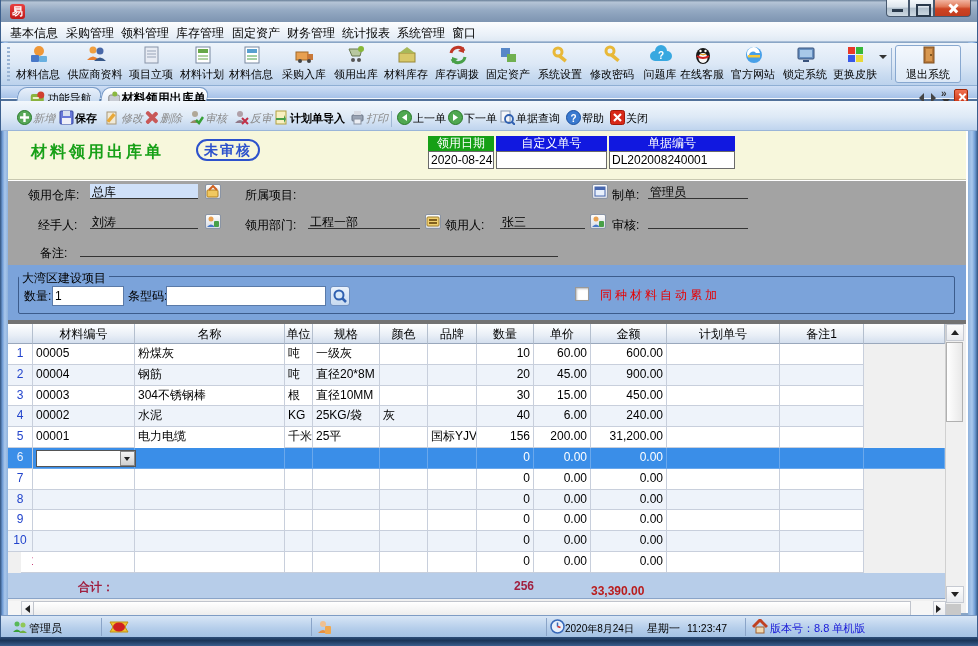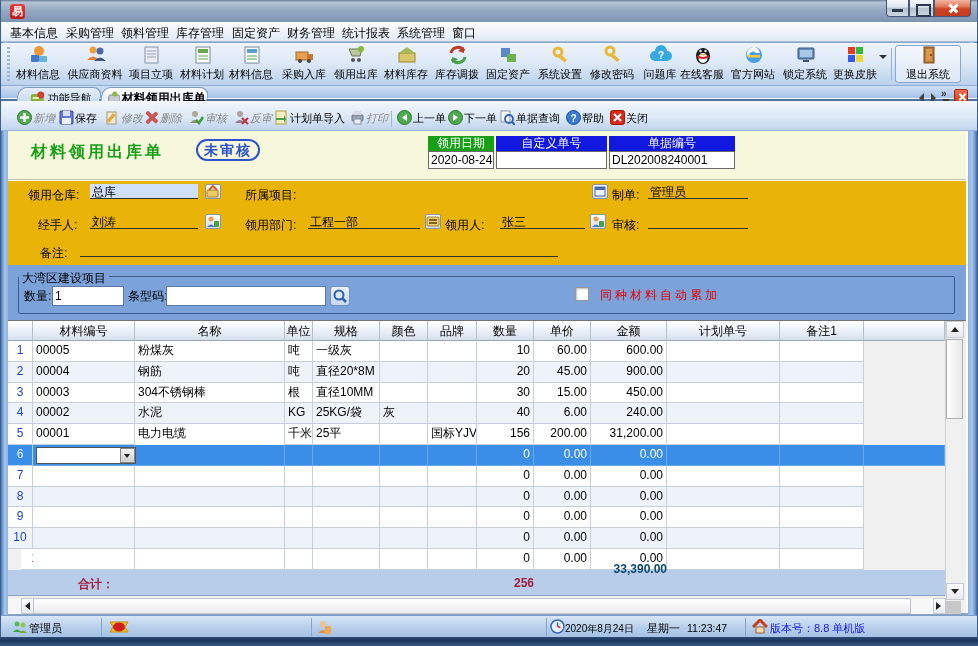--- a/index.html
+++ b/index.html
@@ -50,50 +50,50 @@
 .tria { position:absolute; width:0; height:0; }
 #tabx { left:954px; top:89px; width:14px; height:14px; background:linear-gradient(#f07050,#d03818); border:1px solid #a02808; border-radius:2px; }
 #tabx::before { content:""; position:absolute; left:2.5px; top:5.5px; width:9px; height:2px; background:#fff; transform:rotate(45deg); }
 #tabx::after { content:""; position:absolute; left:2.5px; top:5.5px; width:9px; height:2px; background:#fff; transform:rotate(-45deg); }
 
 
 #toolbar2 { left:1px; top:101px; width:976px; height:30px; background:linear-gradient(#f2f7fc,#dde9f6 55%,#bfd4ee); border-bottom:1px solid #9ab5d8; }
 .tb2 { position:absolute; top:110px; height:19px; font-size:11px; white-space:nowrap; }
 .tb2 svg { vertical-align:-3px; margin-right:1px; }
 .graytx { color:#8a8a8a;font-style:italic; }
-.boldtx { font-weight:normal; }
+.boldtx { font-weight:bold; }
 
 
 #formwrap { left:8px; top:131px; width:960px; height:482px; background:#fff; }
 #yellowhd { left:0; top:0; width:958px; height:49px; background:#f7f7dc; border-bottom:1px solid #c8c8b0; }
 #doctitle { left:23px; top:11px; font-size:16px; font-weight:bold; color:#17a017; letter-spacing:3px; }
 #stamp { left:188px; top:8px; width:64px; height:22px; border:2px solid #2d52cc; border-radius:11px; color:#2d52cc; font-size:14px; font-weight:bold; text-align:center; line-height:19px; letter-spacing:2px; }
 .hdlab { top:5px; height:15px; color:#fff; font-size:12px; text-align:center; line-height:15px; }
 #lab-date { left:420px; width:66px; background:#16a016; }
 #lab-custom { left:488px; width:111px; background:#1118e0; }
 #lab-no { left:601px; width:126px; background:#1118e0; }
 .hdinp { top:20px; height:18px; background:#fff; border:1px solid #6a6a6a; font-size:12px; line-height:16px; padding-left:2px; }
 #inp-date { left:420px; width:66px; }
 #inp-custom { left:488px; width:111px; }
 #inp-no { left:601px; width:126px; }
 
-#formarea { left:0; top:50px; width:958px; height:84px; background:#eab308; font-size:12px; }
+#formarea { left:0; top:50px; width:958px; height:84px; background:#a3a3a3; font-size:12px; }
 .flab { position:absolute; color:#000; }
 .fval { position:absolute; border-bottom:1px solid #333; color:#000; padding-left:2px; height:15px; }
 .fbtn { position:absolute; width:16px; height:15px; background:linear-gradient(#fdfdfd,#d8dce4); border:1px solid #8a94a4; border-radius:2px; }
 
 
 #bluebar { left:0; top:134px; width:958px; height:55px; background:#7ba3da; }
 #fieldset { left:10px; top:145px; width:937px; height:38px; border:1px solid #3c5c8c; border-radius:2px; }
 #fslegend { left:11px; top:139px; background:#7ba3da; padding:0 3px; font-size:12px; color:#000; }
 .bclab { position:absolute; font-size:12px; color:#000; }
 .bcinp { position:absolute; background:#fff; border:1px solid #5a7aa8; height:20px; font-size:12px; padding:2px; }
 
 
-#grid { left:0; top:189px; width:958px; height:293px; background:#f0f0f0; border-top:1px solid #737373; }
+#grid { left:0; top:189px; width:958px; height:293px; background:#f0f0f0; border-top:4px solid #737373; }
 .hcell { position:absolute; top:0; height:20px; background:linear-gradient(#ffffff,#e8eef6 60%,#d4dfee); border-right:1px solid #b4bfce; border-bottom:1px solid #9aa8bc; font-size:12px; text-align:center; line-height:20px; color:#000; }
 .cell { position:absolute; height:20px; border-right:1px solid #c8cfdc; border-bottom:1px solid #c8cfdc; font-size:12px; line-height:19px; padding:0 3px; color:#000; white-space:nowrap; overflow:hidden; }
 .num { text-align:right; }
 .rn { text-align:center; color:#2244cc; padding:0; }
 .sbtn { position:absolute; background:linear-gradient(#fdfdfd,#e8eaee); border:1px solid #c6cad2; }
 
 
 #statusbar { left:1px; top:615px; width:976px; height:22px; background:linear-gradient(#d8e6f6,#b4cdea 60%,#a4c2e4); border-top:1px solid #7e9cc4; font-size:11px; }
 #statusbar .sep { position:absolute; top:2px; width:1px; height:18px; background:#8aa4c8; }
 </style>
@@ -593,21 +593,21 @@
           <div class="cell" style="left:420px;top:228px;width:49px;background:#ffffff;color:#000;border-color:#c8cfdc;height:20.8px"></div>
           <div class="cell num" style="left:469px;top:228px;width:57px;background:#ffffff;color:#000;border-color:#c8cfdc;height:20.8px">0</div>
           <div class="cell num" style="left:526px;top:228px;width:57px;background:#ffffff;color:#000;border-color:#c8cfdc;height:20.8px">0.00</div>
           <div class="cell num" style="left:583px;top:228px;width:76px;background:#ffffff;color:#000;border-color:#c8cfdc;height:20.8px">0.00</div>
           <div class="cell" style="left:659px;top:228px;width:113px;background:#ffffff;color:#000;border-color:#c8cfdc;height:20.8px"></div>
           <div class="cell" style="left:772px;top:228px;width:84px;background:#ffffff;color:#000;border-color:#c8cfdc;height:20.8px"></div>
           <div class="cell" style="left:856px;top:228px;width:81px;background:#f0f0f0;color:#000;border-color:transparent;height:20.8px"></div>
           <div class="abs" style="left:0;top:248.8px;width:937px;height:26px;background:#b7cde9;border-bottom:1px solid #8aa4c8"></div>
           <div class="abs" style="left:70px;top:254.8px;font-size:12px;font-weight:bold;color:#a02040">合计：</div>
           <div class="abs" style="left:469px;top:254.8px;width:57px;text-align:right;font-size:12px;font-weight:bold;color:#a02040">256</div>
-          <div class="abs" style="left:583px;top:241px;width:76px;text-align:right;font-size:12px;font-weight:bold;color:#0c4a6e">33,390.00</div>
+          <div class="abs" style="left:583px;top:260px;width:76px;font-size:12px;font-weight:bold;color:#b91c1c">33,390.00</div>
           <div class="abs" style="left:937px;top:0;width:19px;height:274.8px;background:#f0f0f0;border-left:1px solid #d0d0d0"></div>
           <div class="sbtn" style="left:938px;top:0;width:18px;height:17px"></div>
           <div class="tria" style="left:943px;top:6px;border-bottom:5px solid #222;border-left:4px solid transparent;border-right:4px solid transparent"></div>
           <div class="abs" style="left:938px;top:18px;width:17px;height:80px;background:linear-gradient(90deg,#ffffff,#e8e8e8);border:1px solid #b0b0b0"></div>
           <div class="abs" style="left:937px;top:274.8px;width:19px;height:4px;background:#f0f0f0"></div>
           <div class="sbtn" style="left:938px;top:261.8px;width:18px;height:17px"></div>
           <div class="tria" style="left:943px;top:267.8px;border-top:5px solid #222;border-left:4px solid transparent;border-right:4px solid transparent"></div>
           <div class="abs" style="left:0;top:276.8px;width:938px;height:16px;background:#f6f6f6"></div>
           <div class="sbtn" style="left:13px;top:276.8px;width:14px;height:16px"></div>
           <div class="tria" style="left:17px;top:280.8px;border-right:5px solid #222;border-top:4px solid transparent;border-bottom:4px solid transparent"></div>

